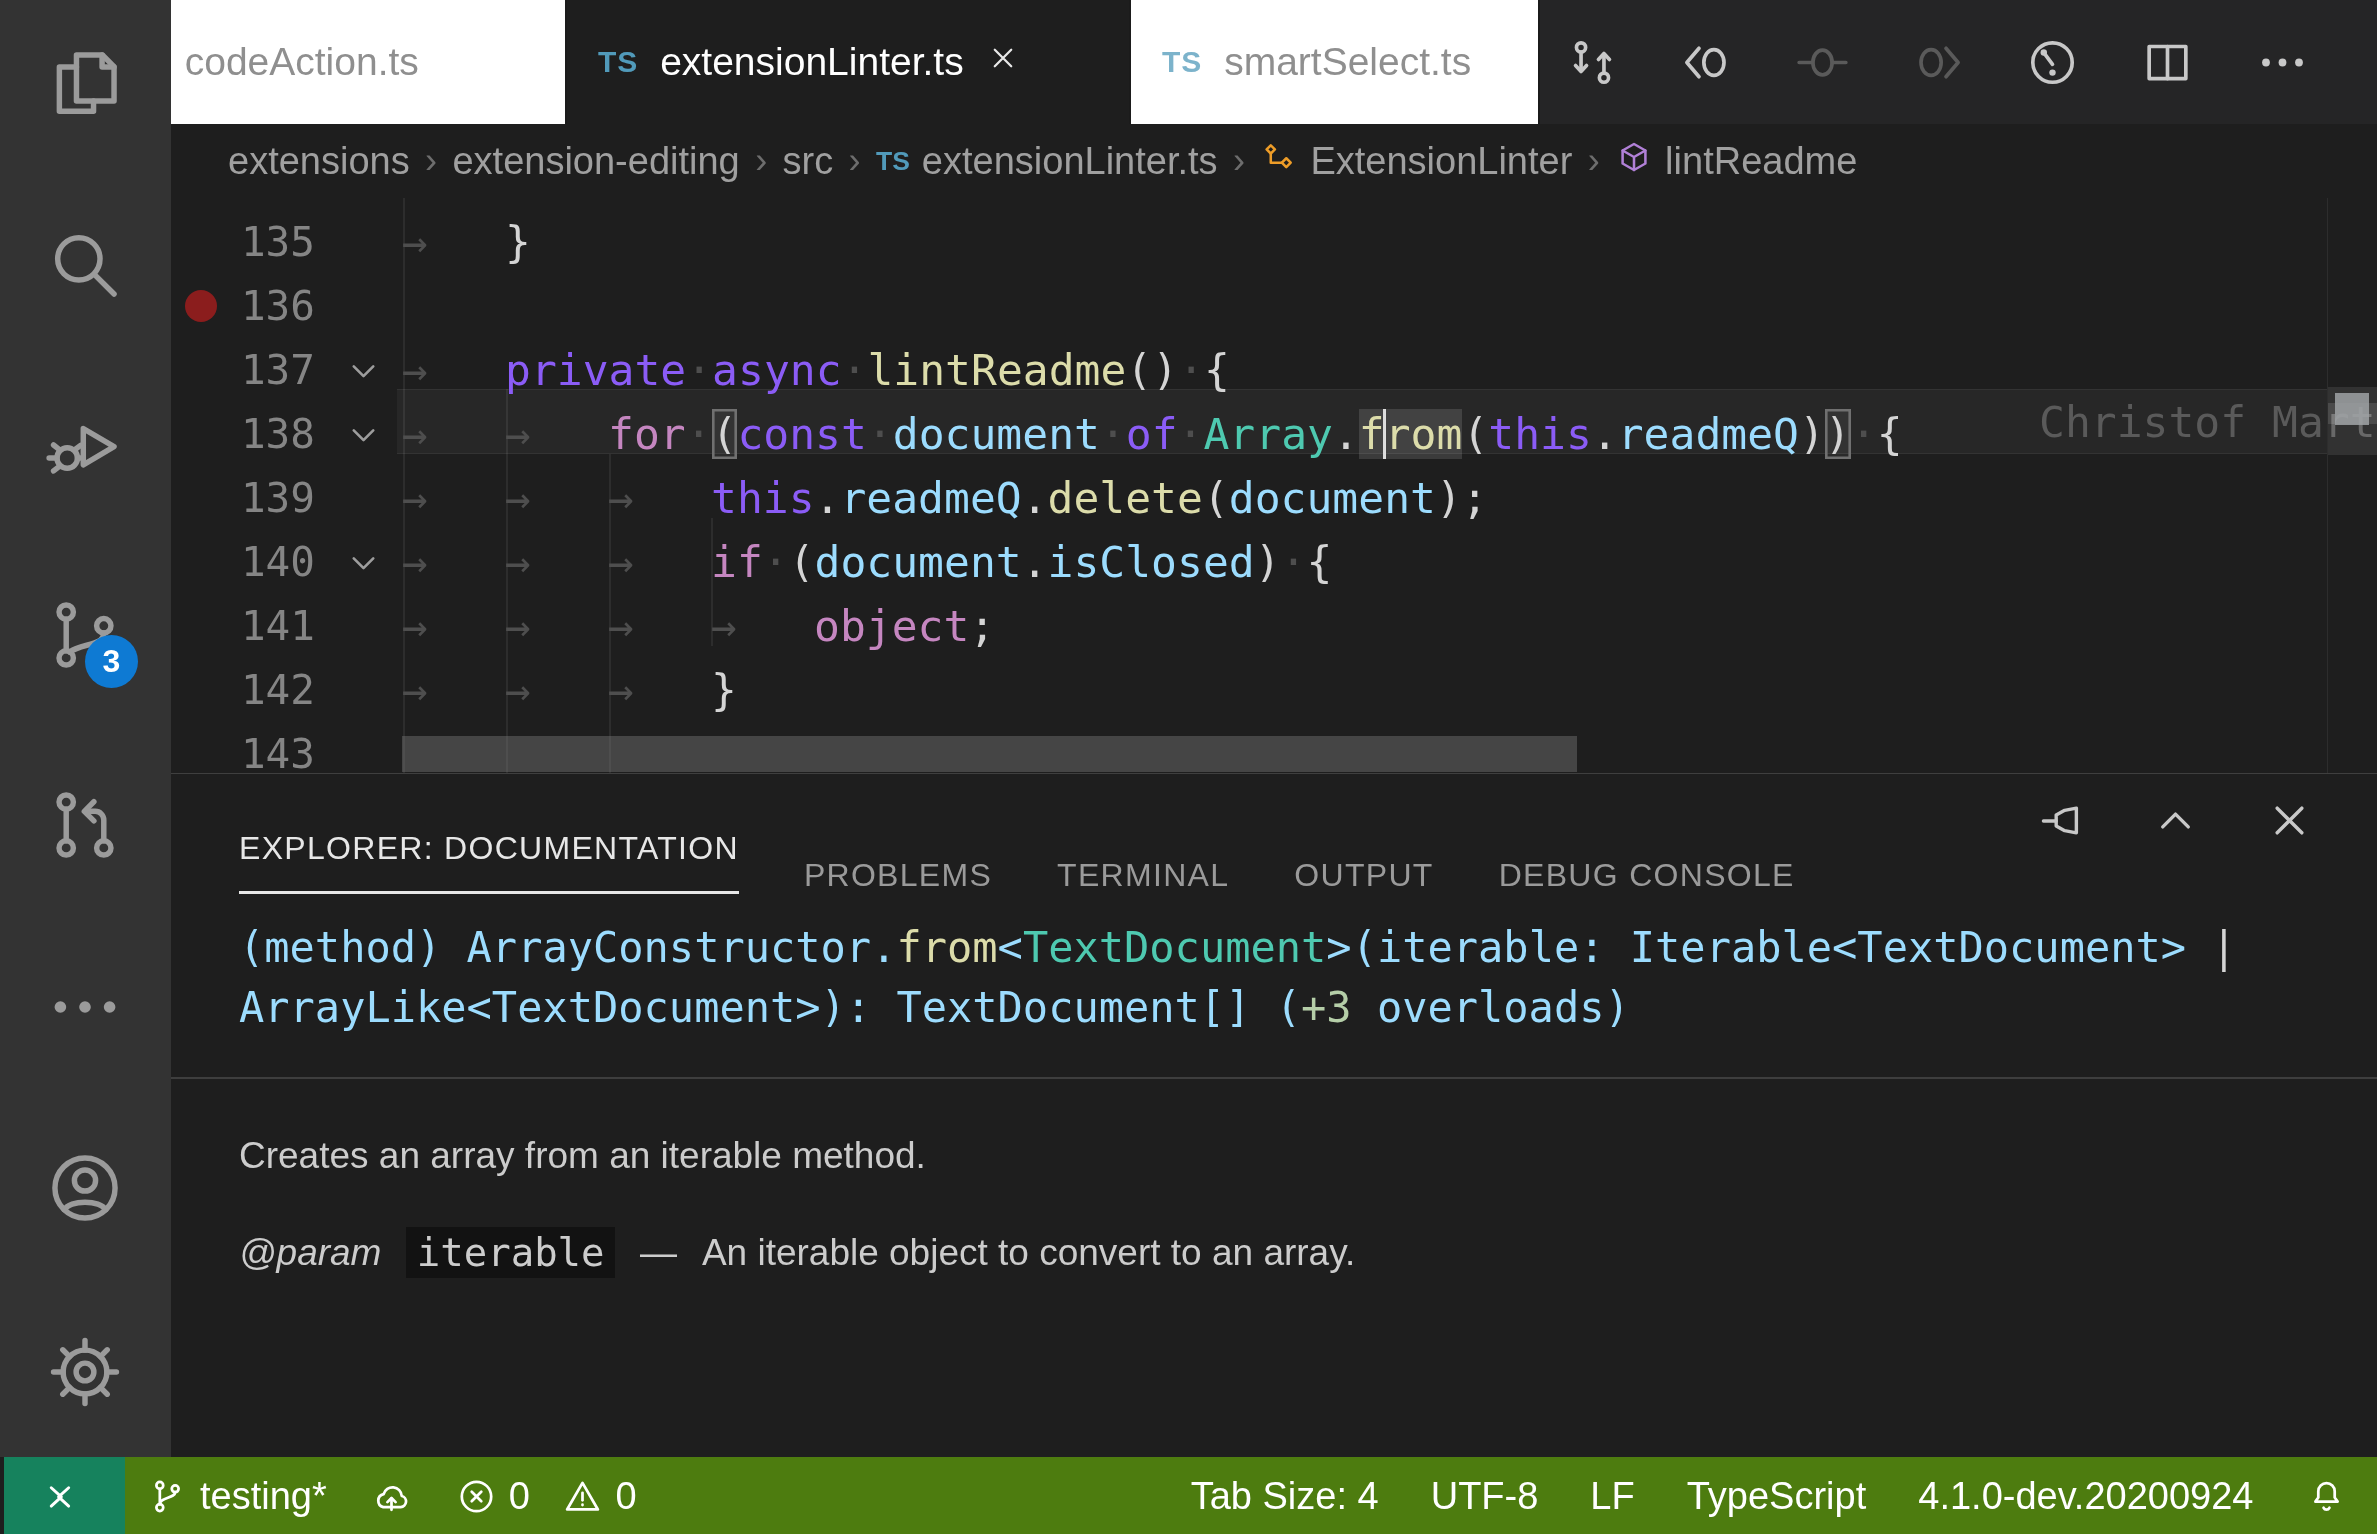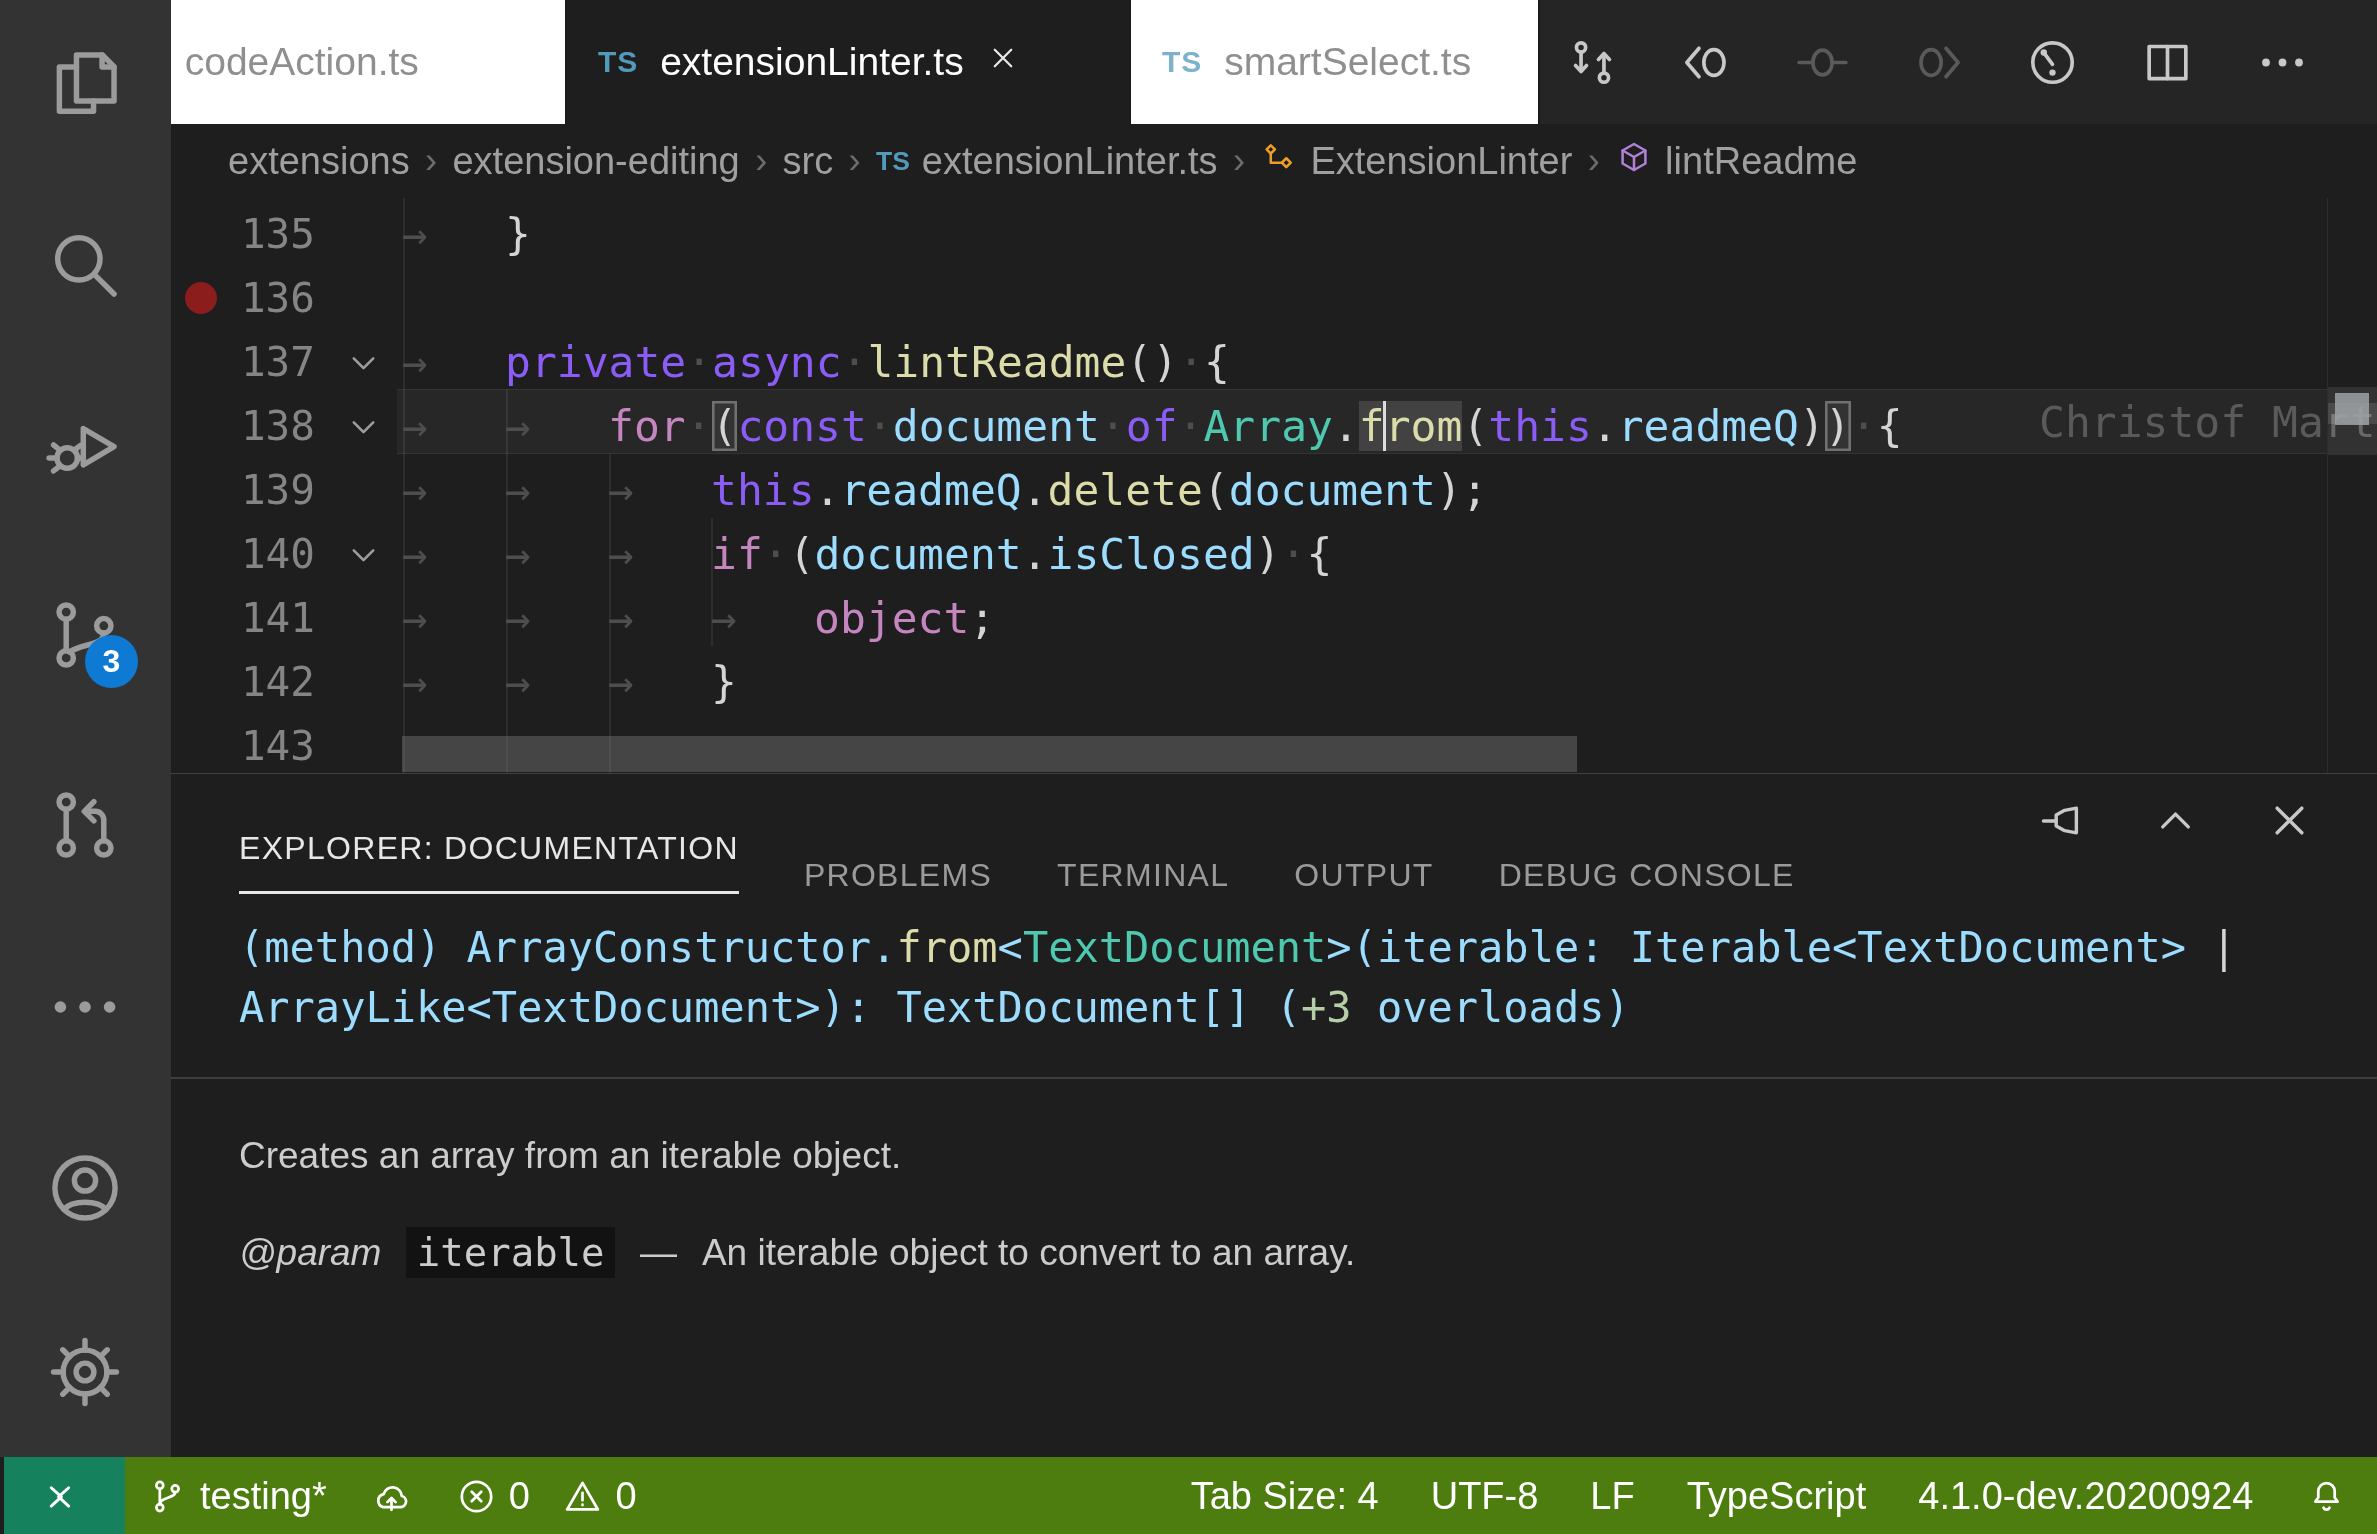--- a/index.html
+++ b/index.html
@@ -42,21 +42,21 @@
   
   #editor { position:absolute; left:171px; top:198px; width:2207px; height:575px; background:#1e1e1e; overflow:hidden; }
   .guide { position:absolute; width:1.7px; background:rgba(255,255,255,0.07); z-index:1; }
   #g0 { left:232px; top:0; height:575px; }
   #g1 { left:335px; top:191px; height:384px; }
   #g2 { left:438px; top:256px; height:320px; }
   #g3 { left:540px; top:320px; height:128px; }
   #current-line { position:absolute; left:226px; top:191px; height:65px; width:1930px;
     background:rgba(255,255,255,0.045); border-top:1.7px solid rgba(255,255,255,0.06);
     border-bottom:1.7px solid rgba(255,255,255,0.06); z-index:0; }
-  #code { position:absolute; left:0; top:4px; right:0; z-index:2; }
+  #code { position:absolute; left:0; top:12px; right:0; z-index:2; }
   .code-row { position:relative; display:flex; align-items:center; height:64px;
     font-family:"DejaVu Sans Mono", monospace; font-size:43px; }
   .gutter { width:231px; flex:none; height:100%; position:relative; display:flex; align-items:center; }
   .bp-dot { position:absolute; left:13.7px; top:50%; transform:translateY(-50%);
     width:32px; height:32px; border-radius:50%; background:#8B1D1D; }
   .lnum { position:absolute; left:0; width:144px; text-align:right; color:#858585; font-size:41px; }
   .fold { position:absolute; right:8.5px; width:60px; display:flex; justify-content:center; color:#9d9d9d; }
   .fold svg { width:39px; height:39px; }
   .ccontent { display:flex; align-items:center; white-space:pre; }
   .tk-tab { display:inline-block; width:103px; color:#4e4e4e; flex:none; }
@@ -373,21 +373,21 @@
         <div class="pa"><svg viewBox="0 0 24 24" fill="none" stroke="currentColor" stroke-width="1.6" stroke-linecap="round" stroke-linejoin="round" style="width:51px;height:51px">
             <path d="M6.2 6.2 17.8 17.8M17.8 6.2 6.2 17.8"></path>
           </svg></div>
       </div>
     <div id="sig">
         <div class="sig-line"><span class="sg-base">(method) ArrayConstructor.</span><span class="sg-fn">from</span><span class="sg-base">&lt;</span><span class="sg-type">TextDocument</span><span class="sg-base">&gt;(iterable: Iterable&lt;TextDocument&gt; </span><span class="sg-pun">|</span></div>
         <div class="sig-line"><span class="sg-base">ArrayLike&lt;TextDocument&gt;): TextDocument[] (</span><span class="sg-num">+3</span><span class="sg-base"> overloads)</span></div>
       </div>
     <div id="panel-divider"></div>
     <div id="docs">
-      <div id="doc-summary">Creates an array from an iterable object.</div>
+      <div id="doc-summary">Creates an array from an iterable method.</div>
       <div id="doc-param">
         <span class="param-tag">@param</span>
         <span class="param-code">iterable</span>
         <span>—</span>
         <span>An iterable object to convert to an array.</span>
       </div>
     </div>
   </div>
 
   <div id="status-bar">

